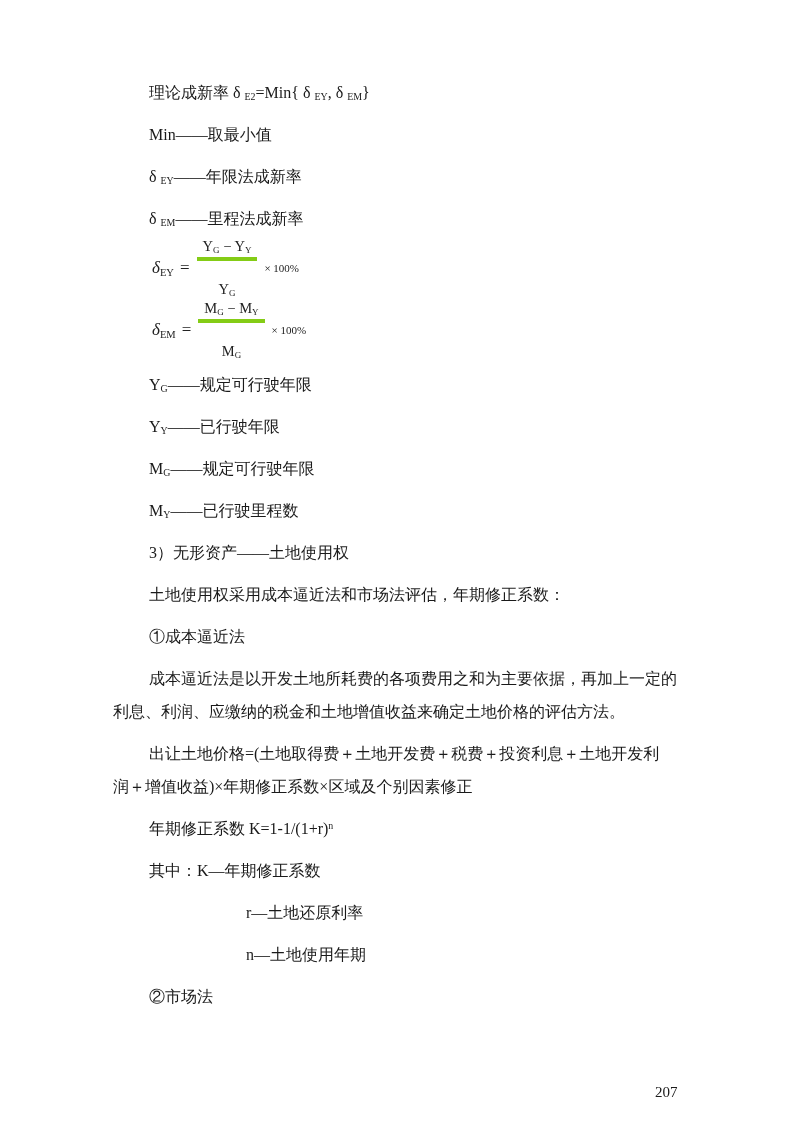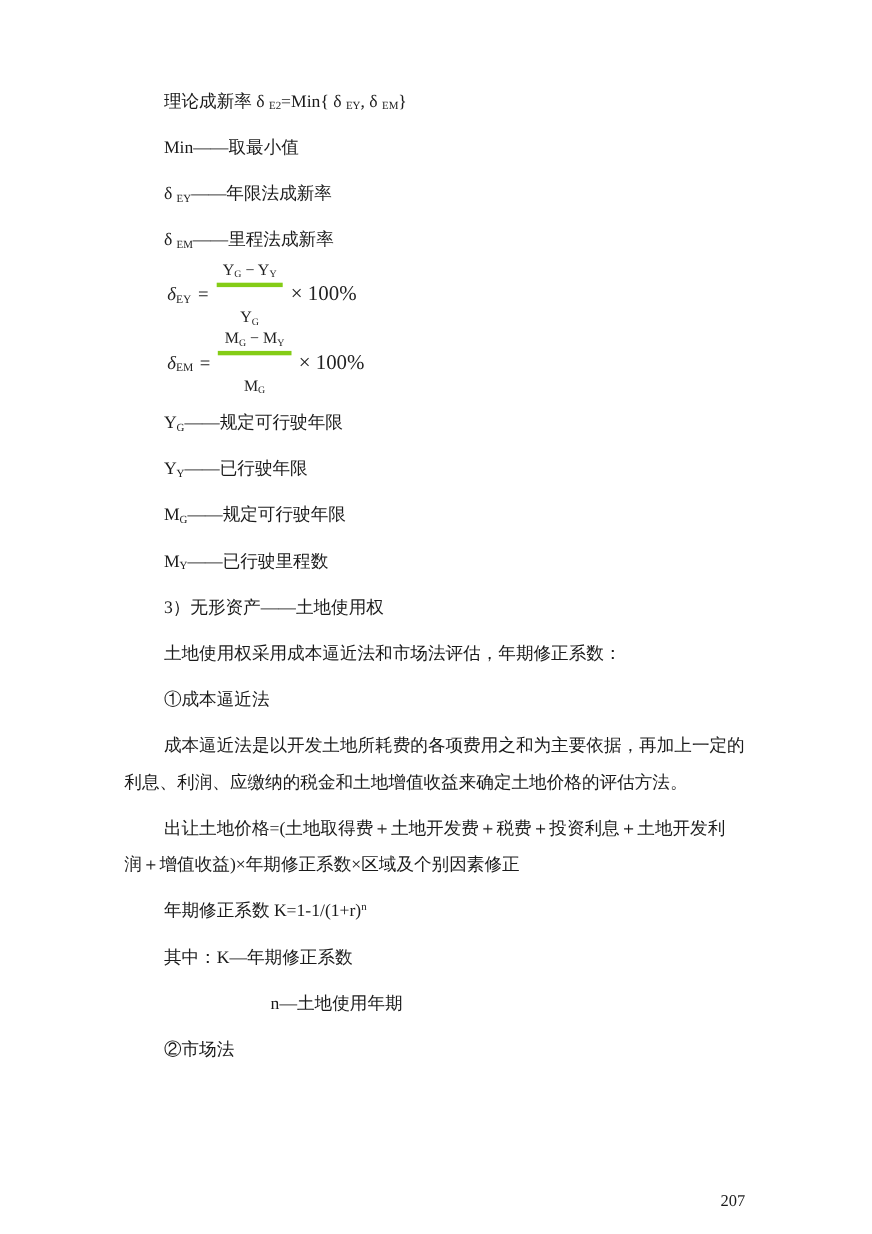--- a/index.html
+++ b/index.html
@@ -57,21 +57,21 @@
     text-align: center;
     margin: 0 7px 0 3px;
     font-size: 14.5px;
     line-height: 1.3;
   }
   .frac .num {
     border-bottom: 4px solid #84cc16;
     padding: 0 6px 1px 6px;
   }
   .frac .den { padding-top: 19px; }
-  .f-tail { font-size: 19px; }
+  .f-tail { font-size: 11px; }
   .page-number {
     position: absolute;
     left: 655px;
     top: 1036px;
     font-size: 15px;
     color: #1a1a1a;
     margin-top: 48px;
   }
 </style>
 </head>
@@ -111,18 +111,19 @@
 
   <p class="para indent"><span>3）无形资产——土地使用权</span></p>
   <p class="para indent"><span>土地使用权采用成本逼近法和市场法评估，年期修正系数：</span></p>
   <p class="para indent"><span>①成本逼近法</span></p>
 
   <p class="para indent"><span>成本逼近法是以开发土地所耗费的各项费用之和为主要依据，再加上一定的</span><br><span>利息、利润、应缴纳的税金和土地增值收益来确定土地价格的评估方法。</span></p>
   <p class="para indent"><span>出让土地价格=(土地取得费＋土地开发费＋税费＋投资利息＋土地开发利</span><br><span>润＋增值收益)×年期修正系数×区域及个别因素修正</span></p>
 
   <p class="para indent"><span>年期修正系数 K=1-1/(1+r)</span><sup>n</sup></p>
   <p class="para indent"><span>其中：K—年期修正系数</span></p>
+  <p class="para deep-indent"><span>r—土地还原利率</span></p>
   <p class="para deep-indent"><span>n—土地使用年期</span></p>
   <p class="para indent"><span>②市场法</span></p>
 
 </div>
 
 <div class="page-number">207</div>
 
 </body></html>

